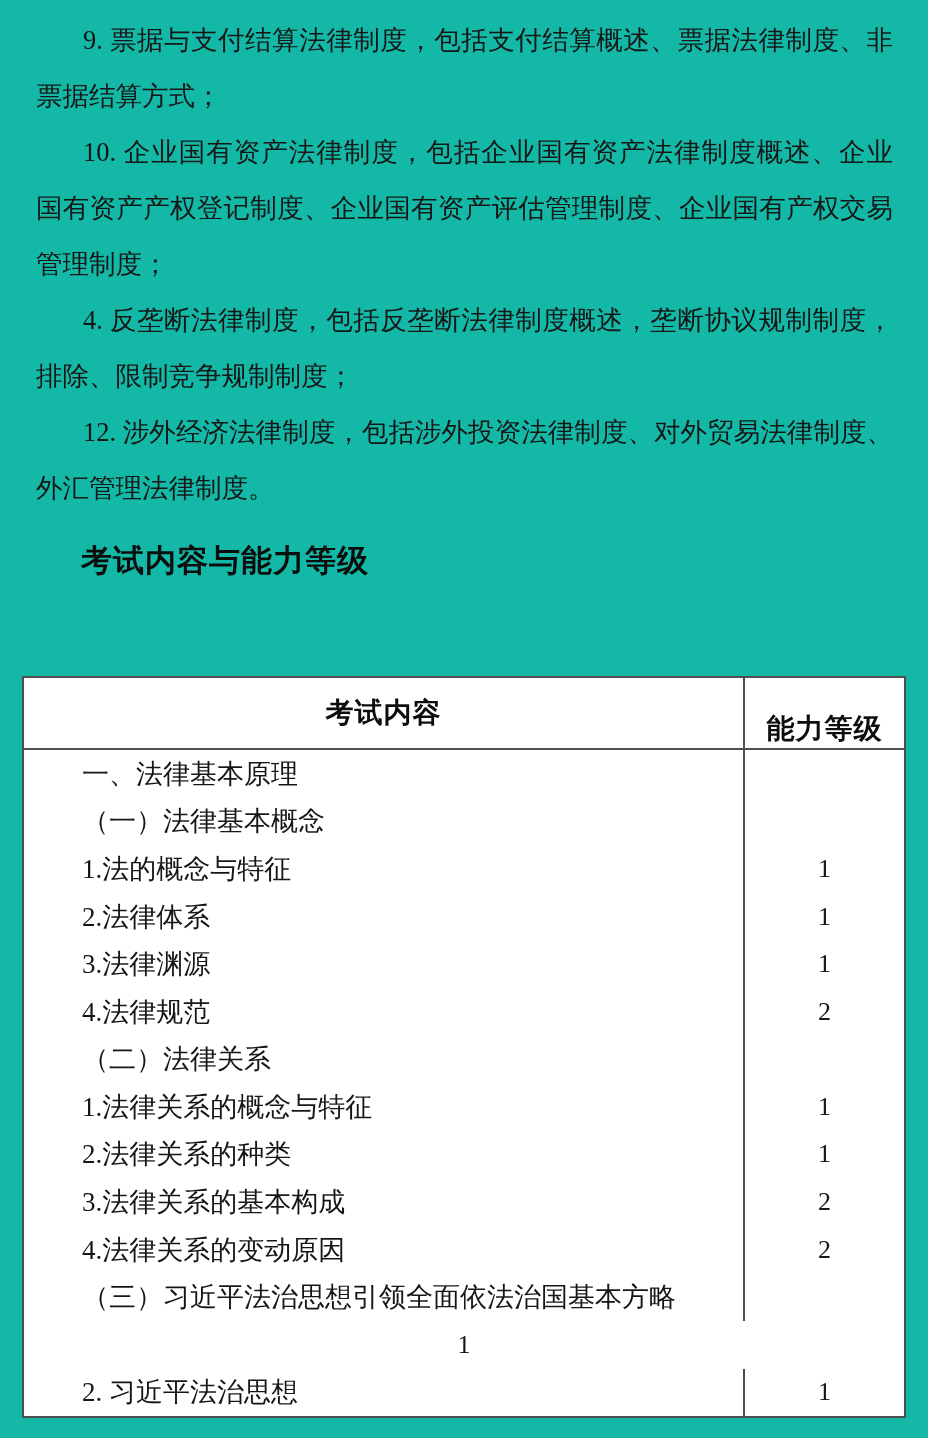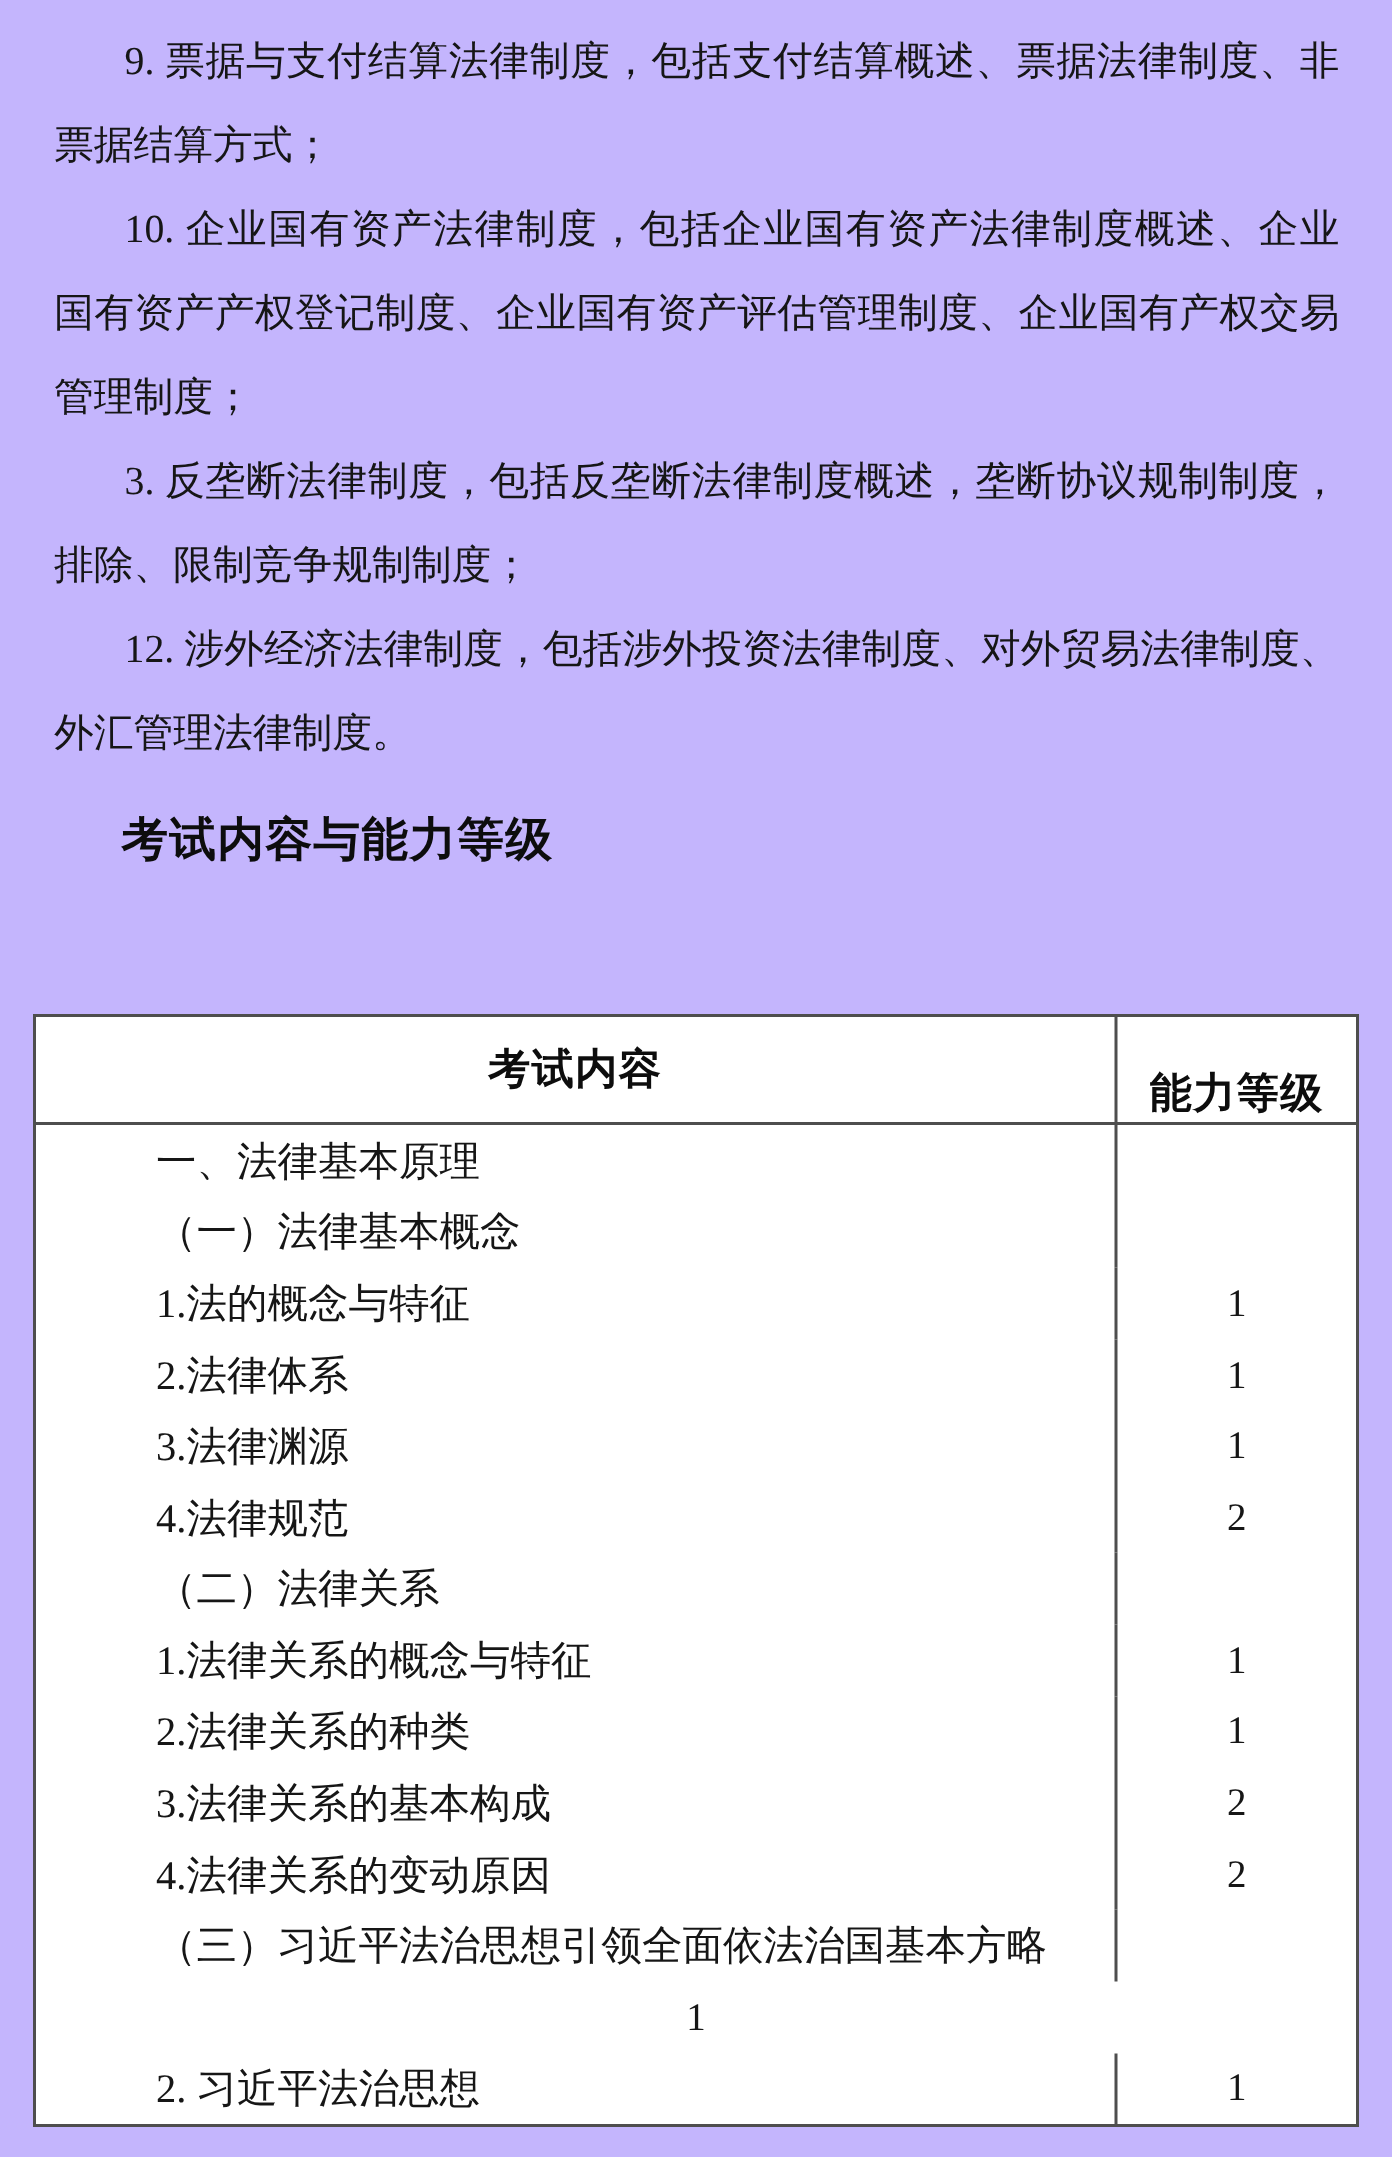--- a/index.html
+++ b/index.html
@@ -1,20 +1,20 @@
 <!DOCTYPE html>
 <html><head>
 <meta charset="utf-8">
 <style>
   html, body { margin: 0; padding: 0; background: #ffffff; }
   .page {
     position: relative;
     width: 928px;
     height: 1438px;
-    background: #c4b5fd;
+    background: #14b8a6;
     color: #161616;
     font-family: "Liberation Serif", "DejaVu Serif", serif;
     overflow: hidden;
   }
   
   .content {
     position: absolute;
     left: 36px;
     top: 12px;
     width: 857px;
@@ -92,21 +92,21 @@
     flex: 1;
     display: flex;
     min-height: 0;
   }
   .cell-content {
     box-sizing: border-box;
     width: 721px;
     border-right: 2px solid #4e4e4e;
     display: flex;
     align-items: center;
-    padding-left: 80px;
+    padding-left: 58px;
     font-size: 27px;
     white-space: nowrap;
     color: #161616;
   }
   .cell-level {
     flex: 1;
     display: flex;
     align-items: center;
     justify-content: center;
     font-size: 26px;
@@ -120,21 +120,21 @@
 
   <div class="content">
 
     <p class="line first justify">9. 票据与支付结算法律制度，包括支付结算概述、票据法律制度、非</p>
     <p class="line">票据结算方式；</p>
 
     <p class="line first justify">10. 企业国有资产法律制度，包括企业国有资产法律制度概述、企业</p>
     <p class="line justify">国有资产产权登记制度、企业国有资产评估管理制度、企业国有产权交易</p>
     <p class="line">管理制度；</p>
 
-    <p class="line first justify">3. 反垄断法律制度，包括反垄断法律制度概述，垄断协议规制制度，</p>
+    <p class="line first justify">4. 反垄断法律制度，包括反垄断法律制度概述，垄断协议规制制度，</p>
     <p class="line">排除、限制竞争规制制度；</p>
 
     <p class="line first justify">12. 涉外经济法律制度，包括涉外投资法律制度、对外贸易法律制度、</p>
     <p class="line">外汇管理法律制度。</p>
 
     <h2 class="doc-heading">考试内容与能力等级</h2>
   </div>
 
   <div class="exam-table">
     <div class="thead">

